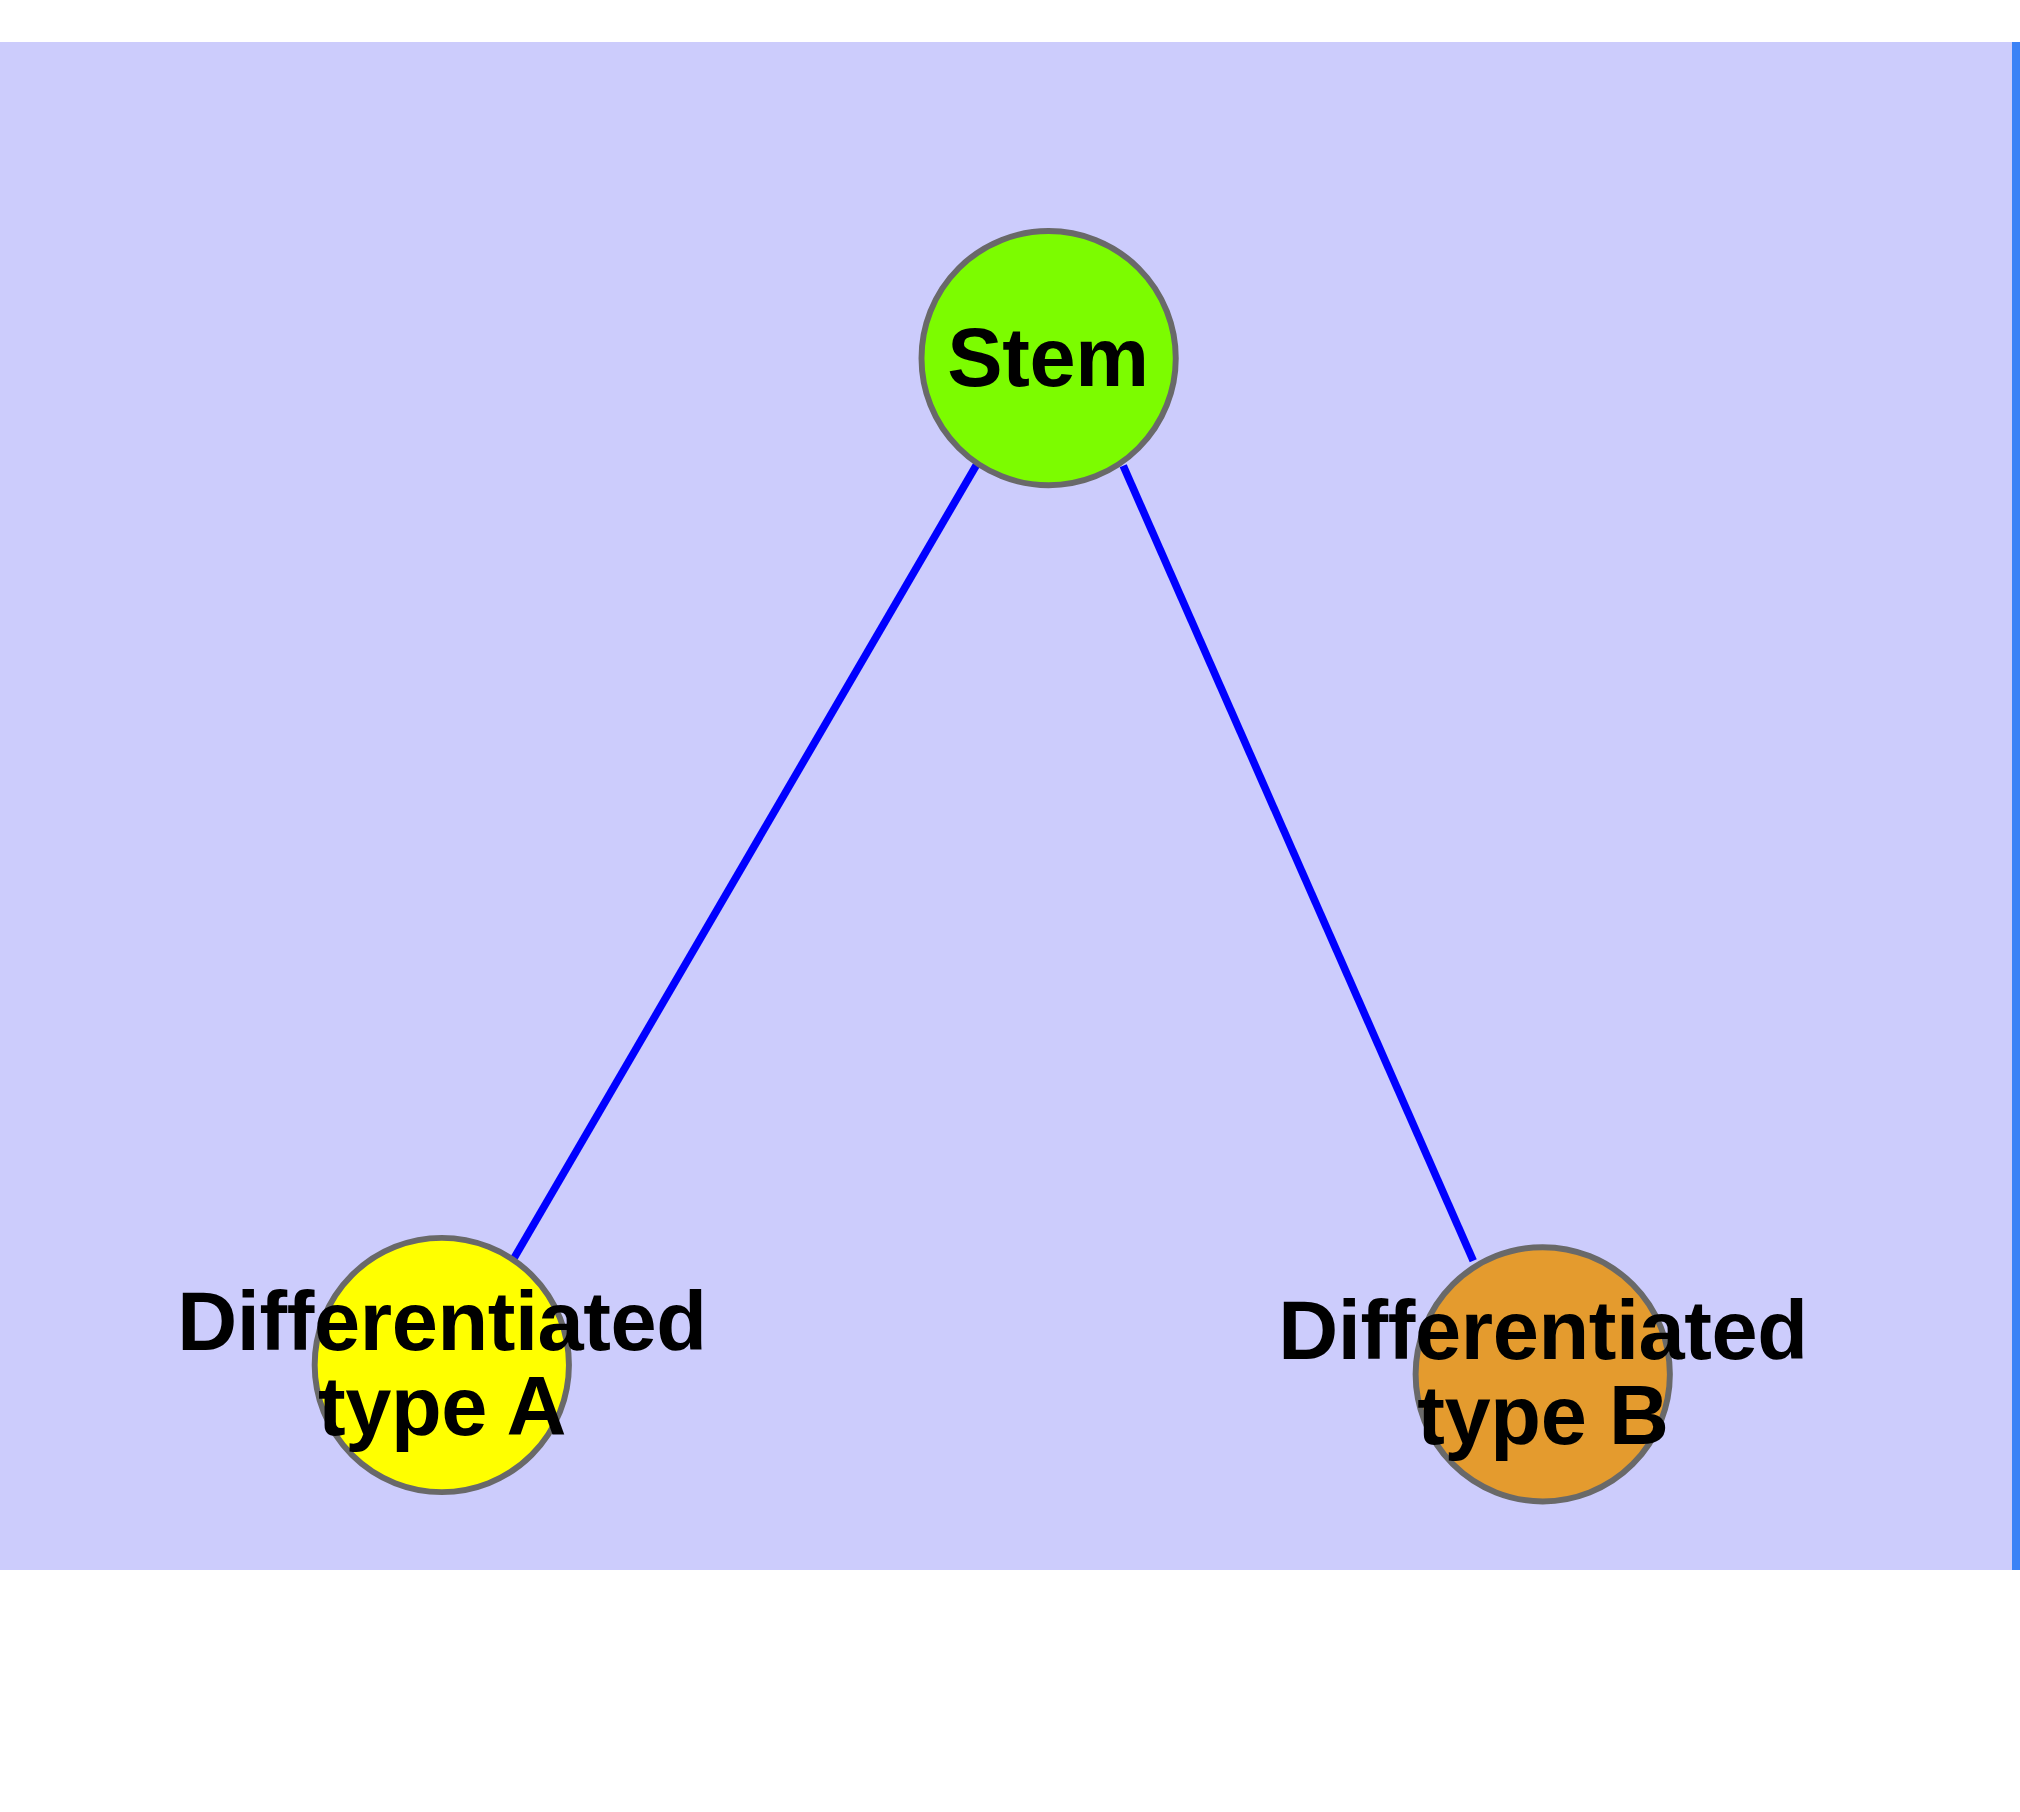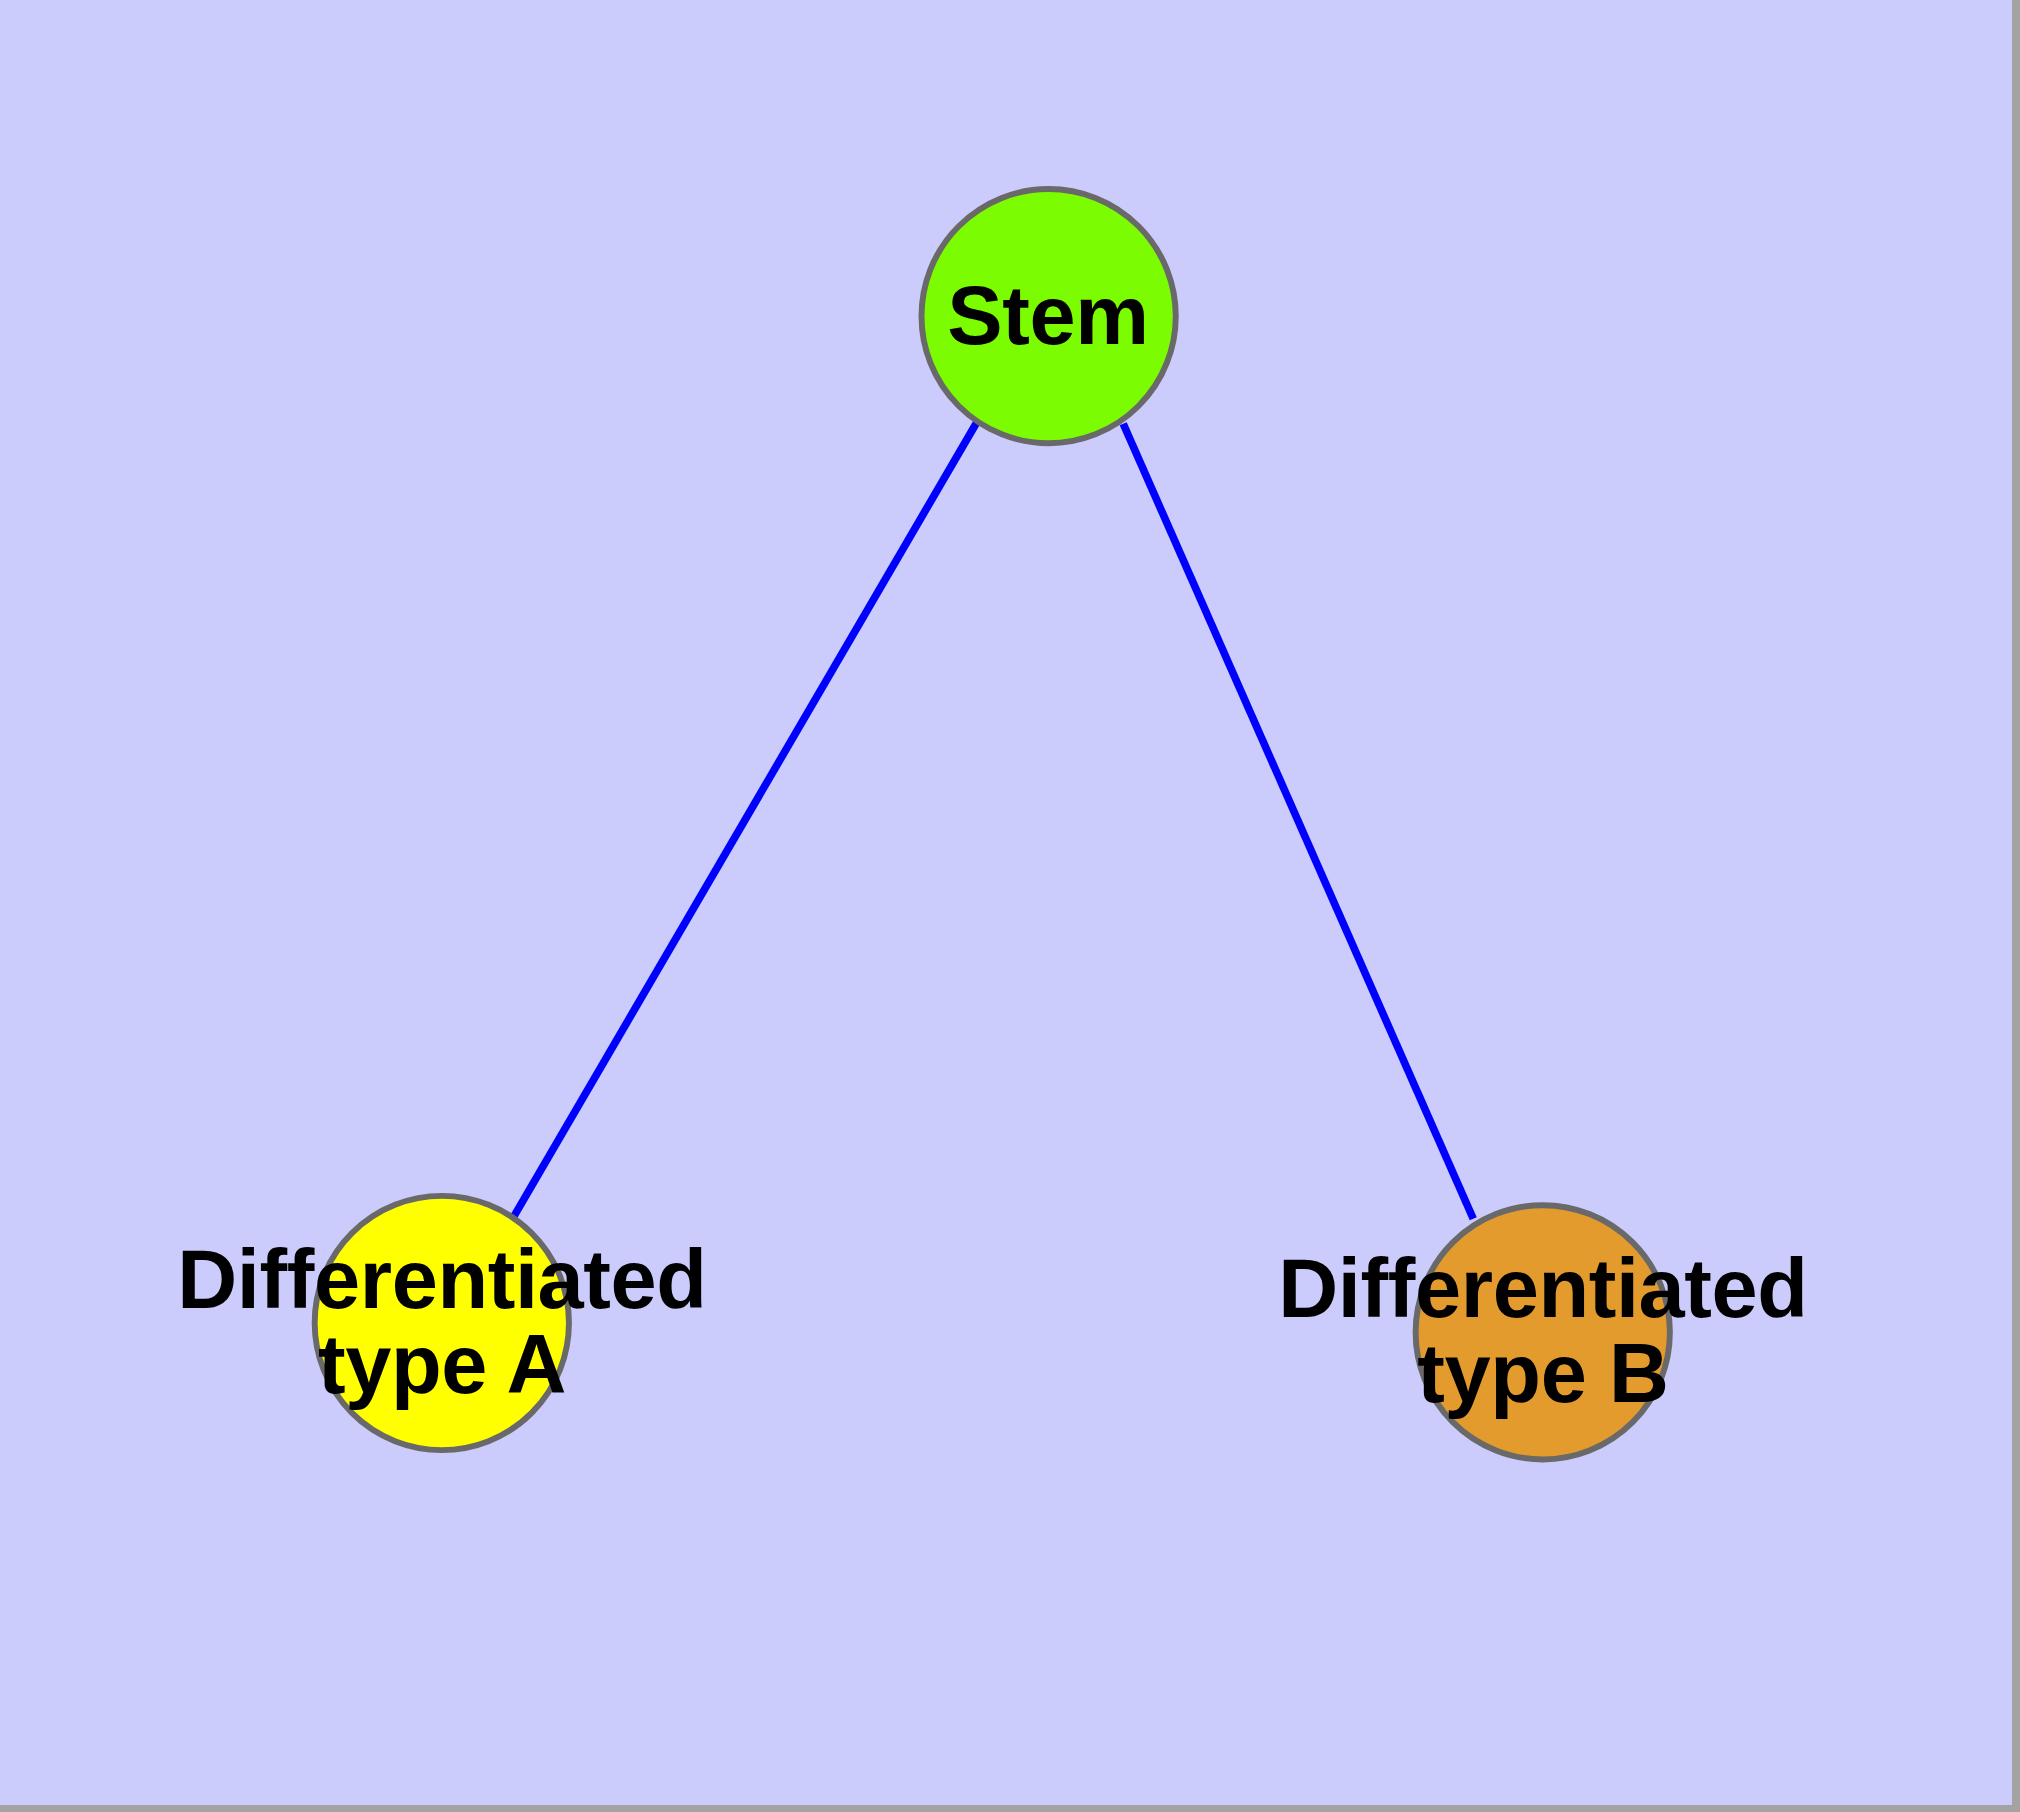--- a/index.html
+++ b/index.html
@@ -3,24 +3,25 @@
 <meta charset="utf-8">
 <style>
   html, body {
     margin: 0;
     padding: 0;
     background: #ffffff;
   }
   #canvas {
     position: relative;
     width: 2021px;
-    height: 1812px;
-    background: #a3a3a3;
+    height: 1528px;
+    background: #3b82f6;
     overflow: hidden;
     font-family: "Liberation Sans", sans-serif;
+    margin-top: 42px;
   }
   #plot-area {
     position: absolute;
     left: 0;
     top: 0;
     width: 2012px;
     height: 1805px;
     background: #ccccfc;
   }
   #graph-svg {

